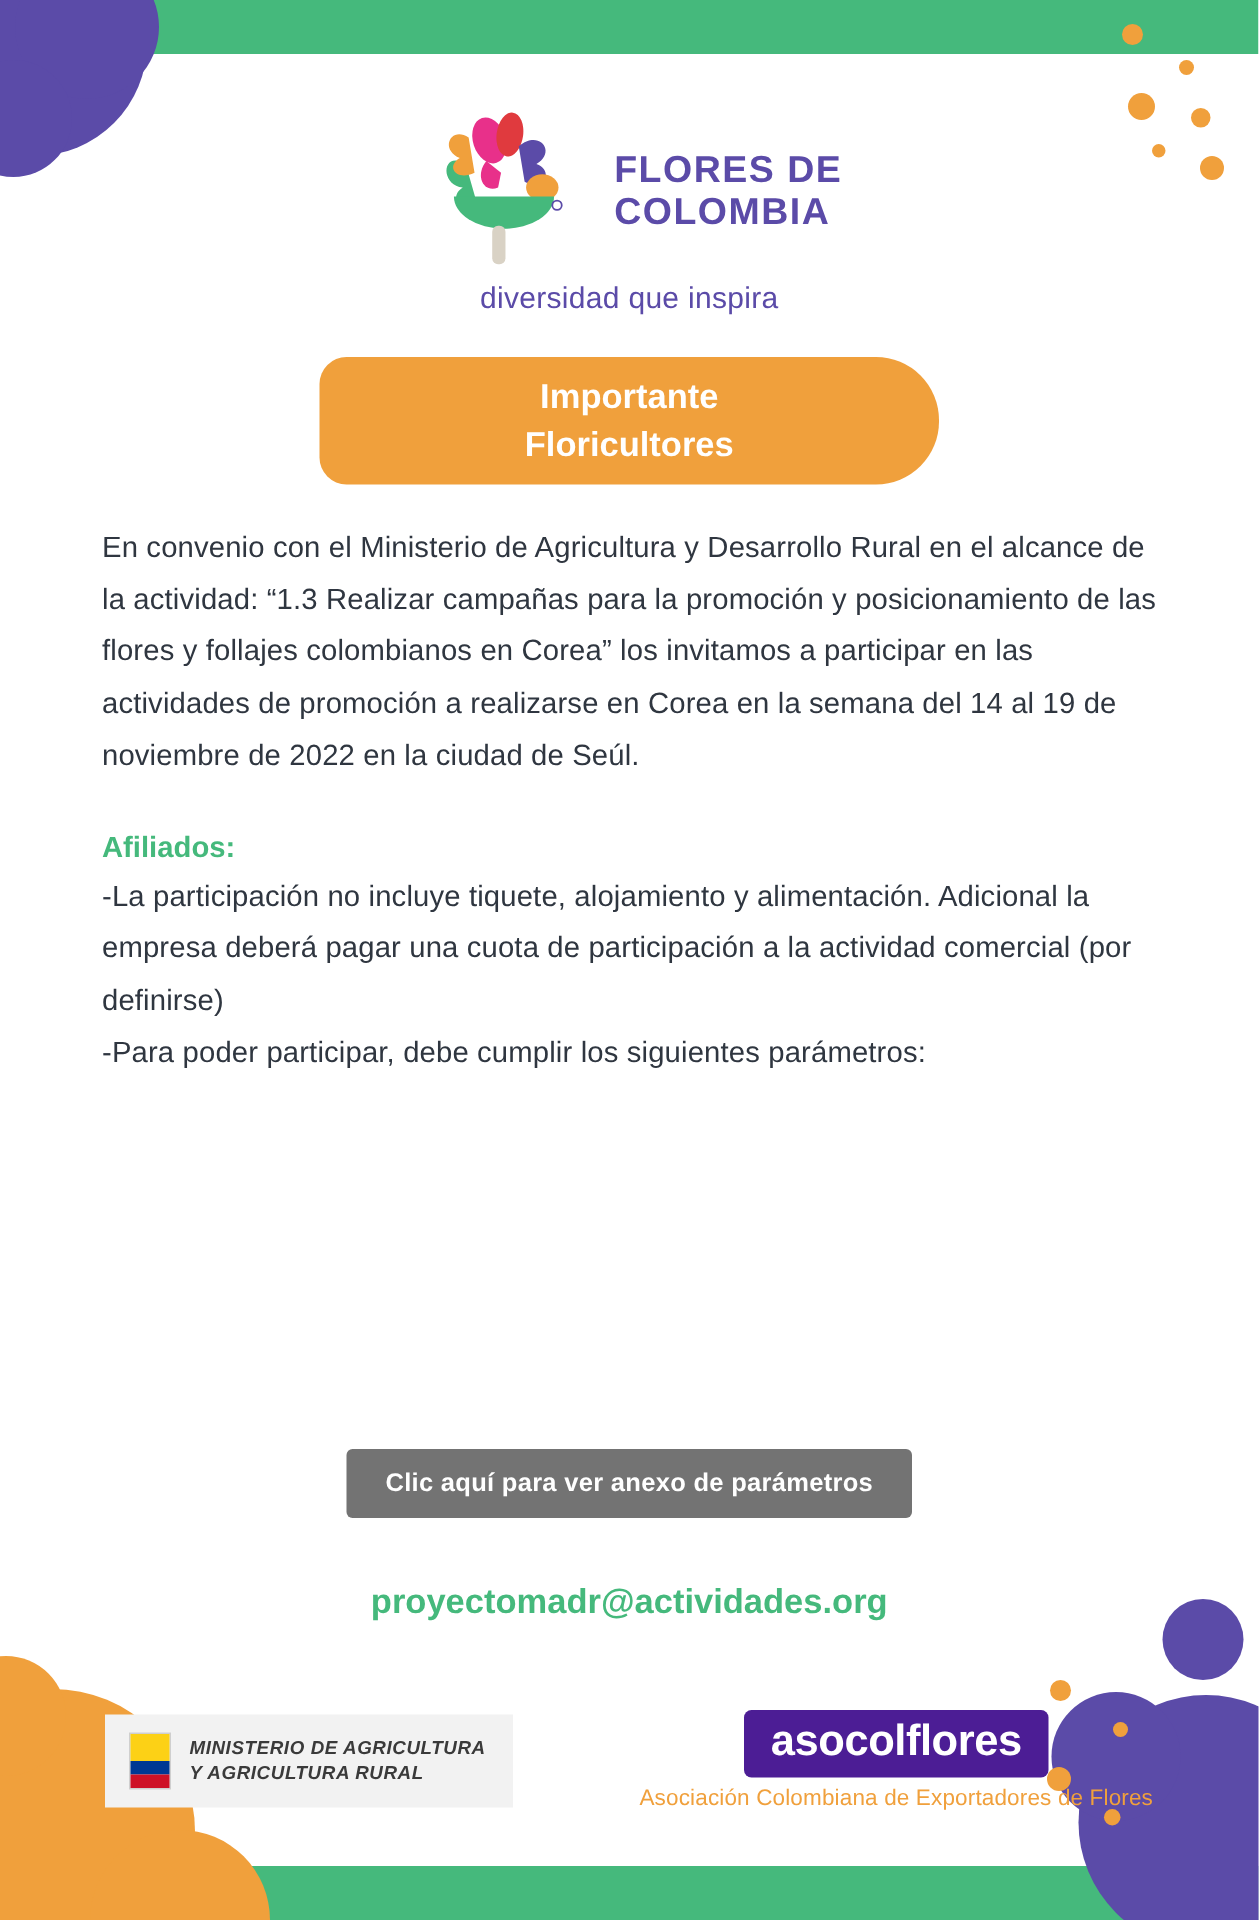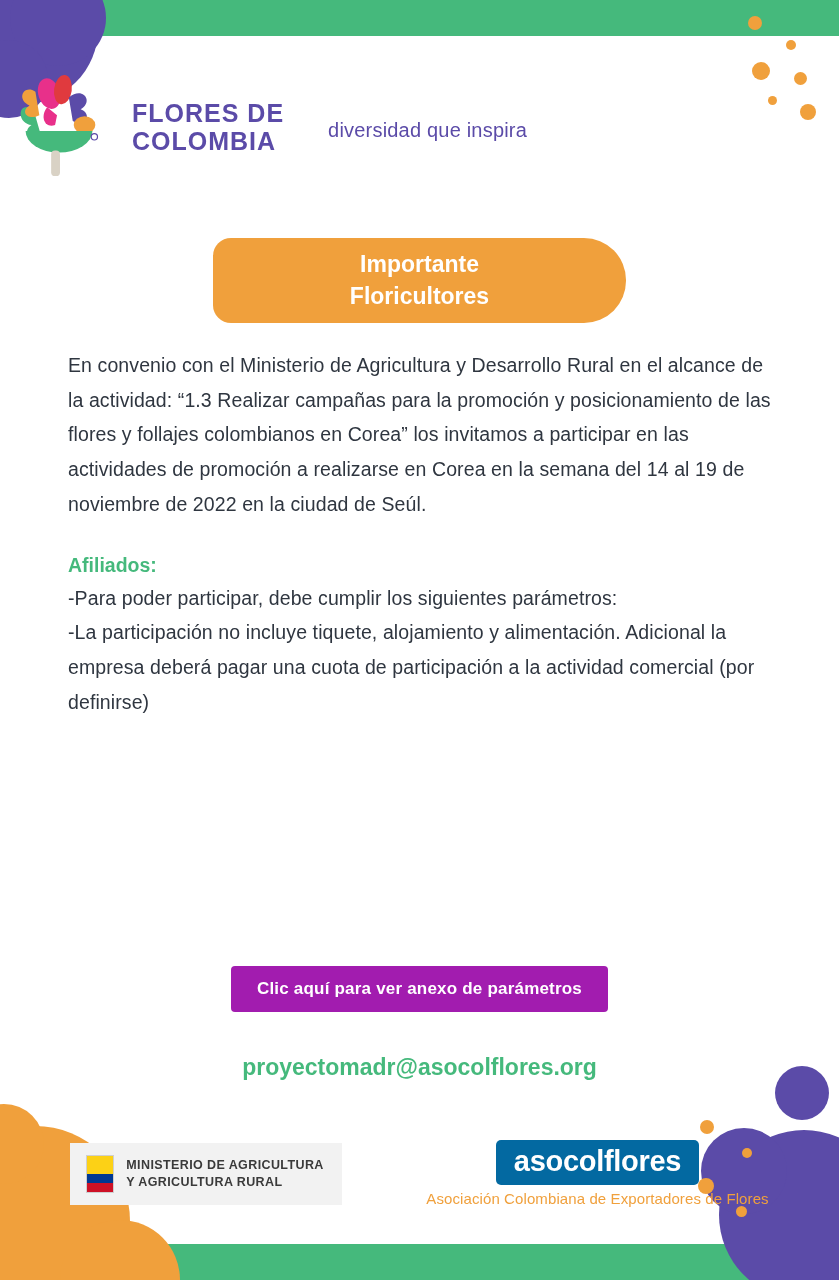--- a/index.html
+++ b/index.html
@@ -85,22 +85,22 @@
     background: #5b4ba8;
   }
   
   .dot { position: absolute; border-radius: 50%; background: #f0a03c; }
 
   
   .logo-block {
     position: absolute;
     left: 0; right: 0; top: 72px;
     display: flex;
-    align-items: center;
-    gap: 44px;
+    flex-direction: column;
+    align-items: center;
   }
   .logo-row {
     display: flex;
     align-items: center;
     gap: 14px;
   }
   .logo-mark { width: 118px; height: 110px; position: relative; }
   .logo-text {
     font-weight: bold;
     color: #5b4ba8;
@@ -154,21 +154,21 @@
   .bullets .para { margin: 0; }
 
   
   .cta-wrap {
     position: absolute;
     left: 0; right: 0; top: 966px;
     display: flex;
     justify-content: center;
   }
   .cta {
-    background: #a21caf;
+    background: #737373;
     color: #ffffff;
     font-weight: bold;
     font-size: 17px;
     padding: 13px 26px;
     border-radius: 4px;
     border: none;
     cursor: pointer;
     letter-spacing: .2px;
   }
 
@@ -200,20 +200,21 @@
     justify-content: center;
     gap: 84px;
   }
   .minag {
     background: #f2f2f2;
     display: flex;
     align-items: center;
     gap: 12px;
     padding: 12px 16px;
     min-width: 272px;
+    font-style: italic;
   }
   .minag-flag {
     width: 28px; height: 38px;
     display: flex; flex-direction: column;
     border: 1px solid #cfcfcf;
   }
   .minag-flag i { display: block; width: 100%; }
   .minag-flag .y { height: 50%; background: #fcd116; }
   .minag-flag .b { height: 25%; background: #003893; }
   .minag-flag .r { height: 25%; background: #ce1126; }
@@ -221,21 +222,21 @@
     color: #3a3a3a;
     font-weight: bold;
     font-size: 12.5px;
     line-height: 1.35;
     letter-spacing: .4px;
   }
   .asoc {
     text-align: center;
   }
   .asoc-mark {
-    background: #0369a1;
+    background: #4c1d95;
     color: #ffffff;
     font-weight: bold;
     font-size: 29px;
     padding: 5px 18px 7px;
     border-radius: 5px;
     display: inline-block;
     letter-spacing: -.3px;
   }
   .asoc-sub {
     margin-top: 5px;
@@ -304,31 +305,31 @@
     <div>Importante</div>
     <div>Floricultores</div>
   </div>
 
   <div class="content">
     <p class="para" style="margin:0;">En convenio con el Ministerio de Agricultura y Desarrollo Rural en el alcance de la actividad: “1.3 Realizar campañas para la promoción y posicionamiento de las flores y follajes colombianos en Corea” los invitamos a participar en las actividades de promoción a realizarse en Corea en la semana del 14 al 19 de noviembre de 2022 en la ciudad de Seúl.</p>
 
     <div class="section-label">Afiliados:</div>
 
     <div class="bullets">
+      <p class="para">-La participación no incluye tiquete, alojamiento y alimentación. Adicional la empresa deberá pagar una cuota de participación a la actividad comercial (por definirse)</p>
       <p class="para">-Para poder participar, debe cumplir los siguientes parámetros:</p>
-      <p class="para">-La participación no incluye tiquete, alojamiento y alimentación. Adicional la empresa deberá pagar una cuota de participación a la actividad comercial (por definirse)</p>
     </div>
   </div>
 
   <div class="cta-wrap">
     <button class="cta">Clic aquí para ver anexo de parámetros</button>
   </div>
 
   <div class="contact">
-    <a class="contact-mail" href="#">proyectomadr@asocolflores.org</a>
+    <a class="contact-mail" href="#">proyectomadr@actividades.org</a>
   </div>
 
   <div class="footer">
     <div class="minag">
       <div class="minag-flag">
         <i class="y"></i>
           <i class="b"></i>
           <i class="r"></i>
       </div>
       <div class="minag-text">

